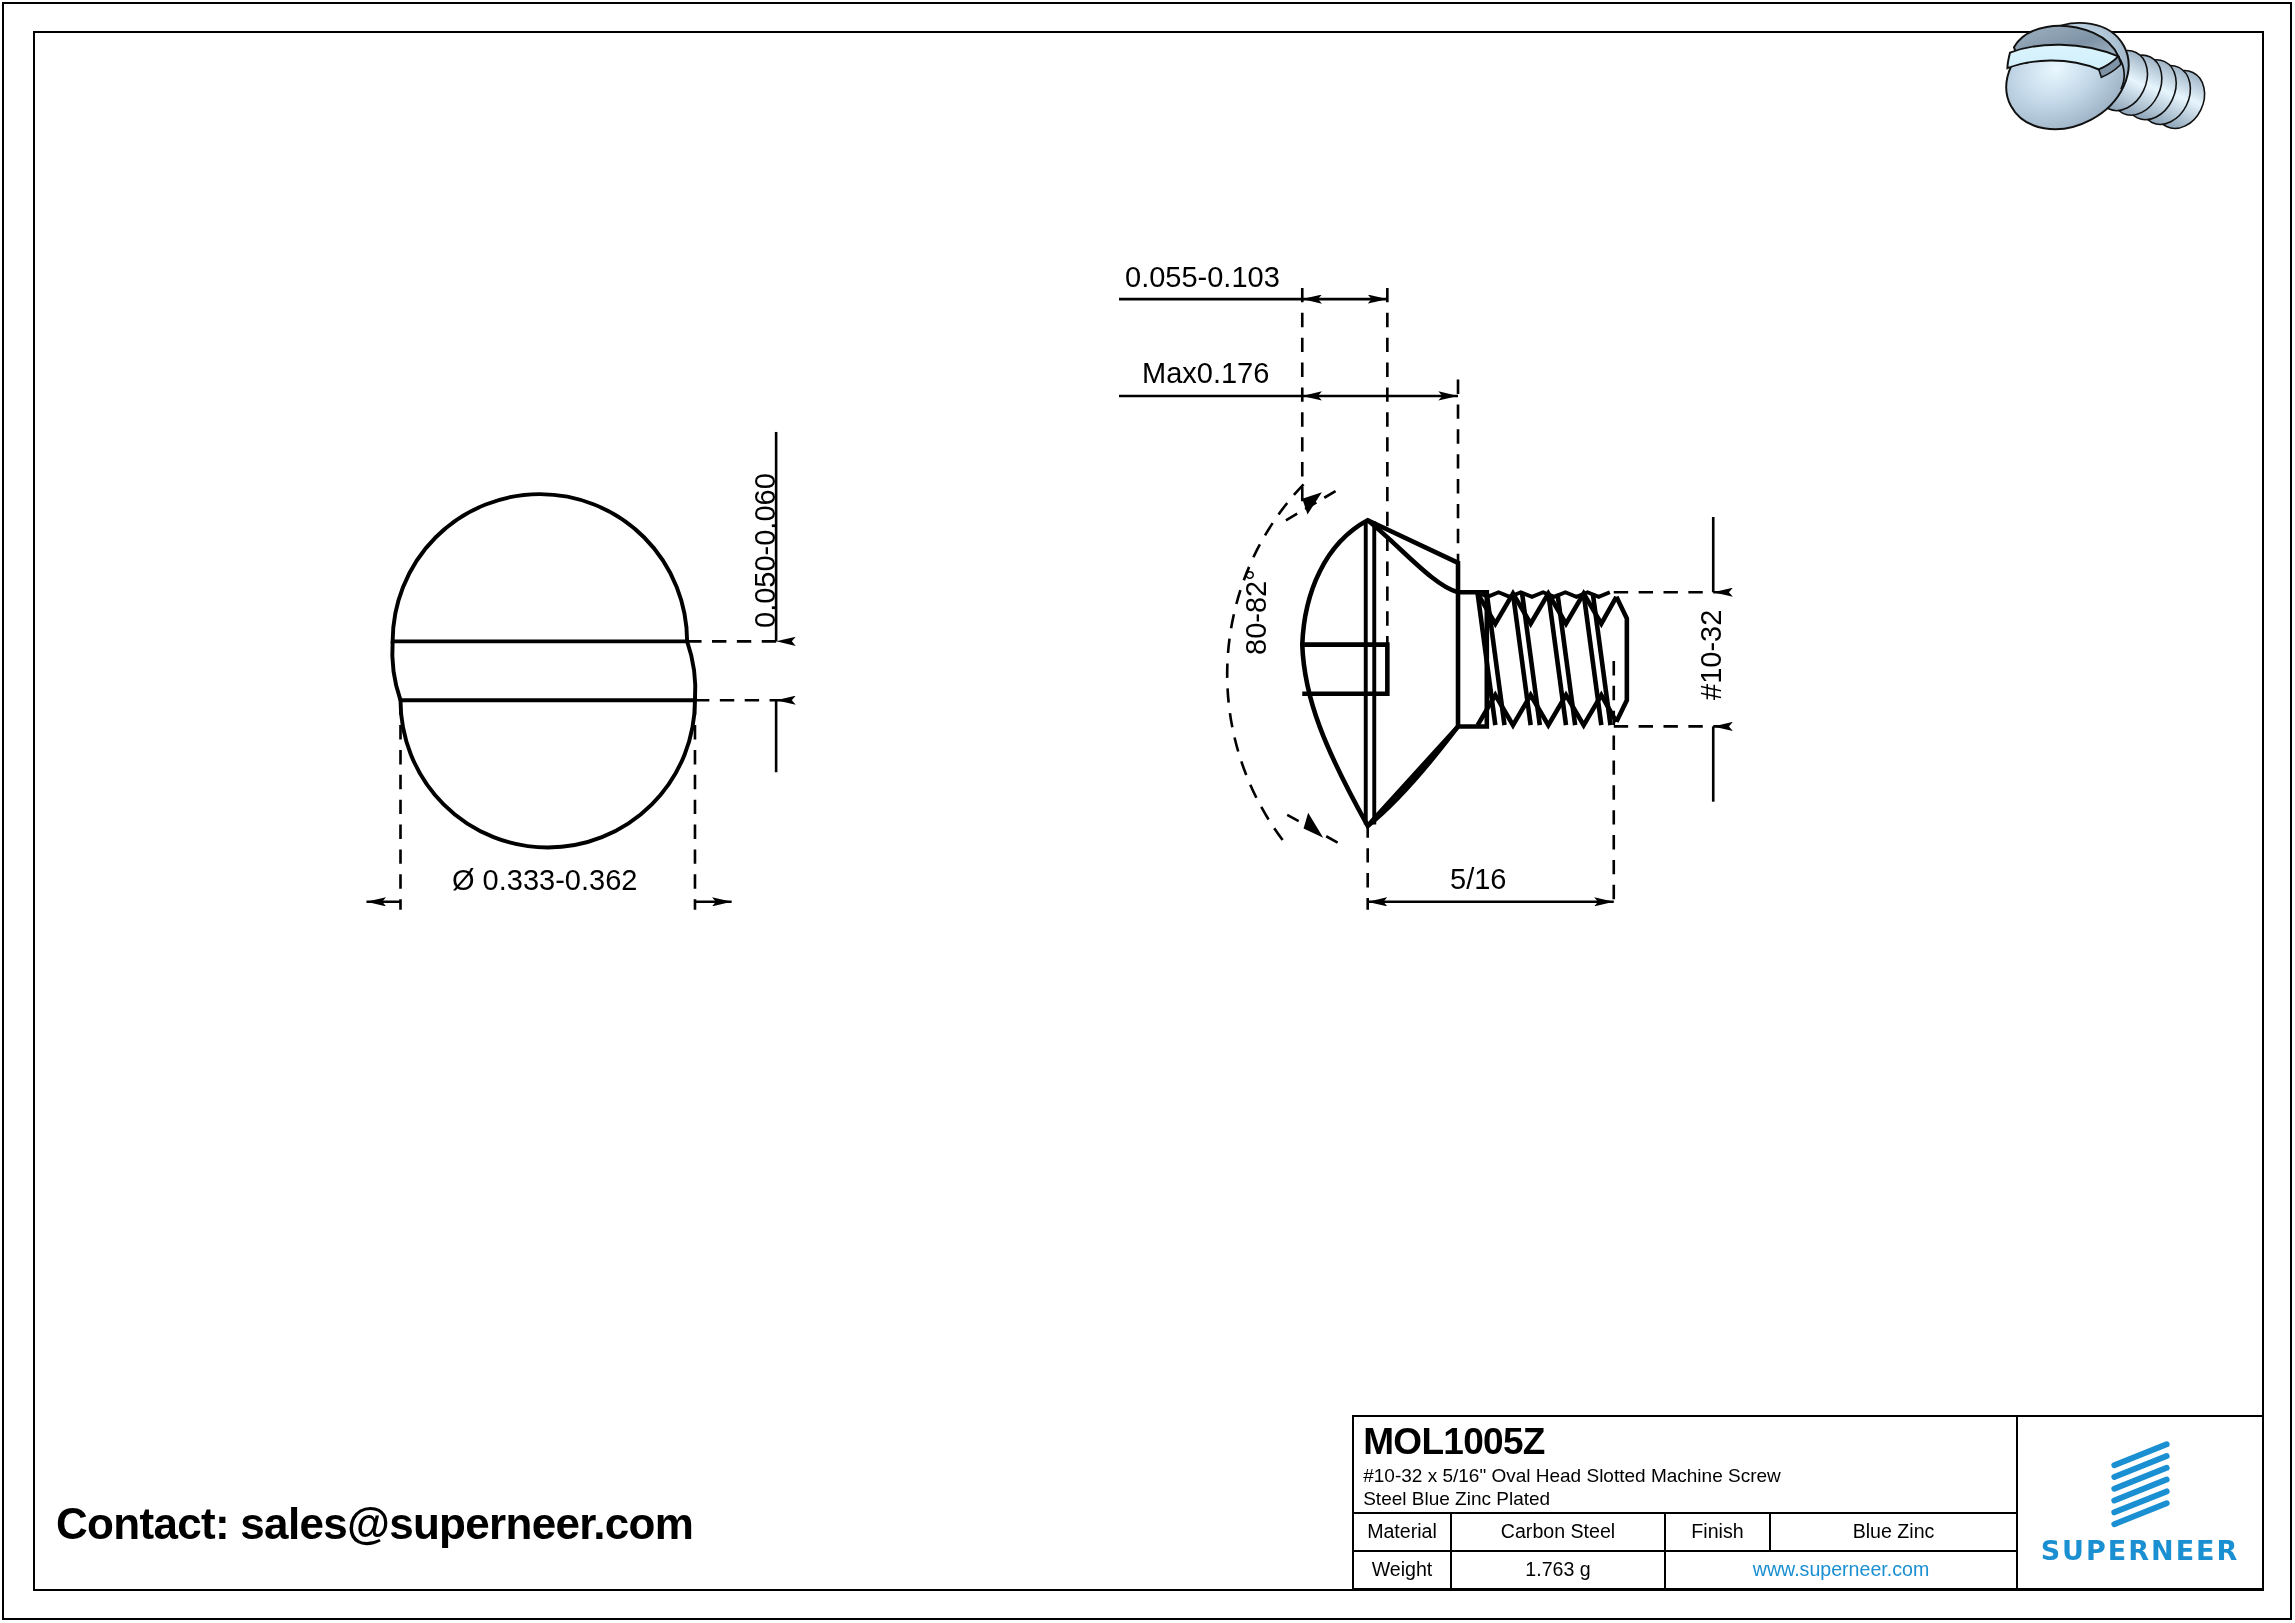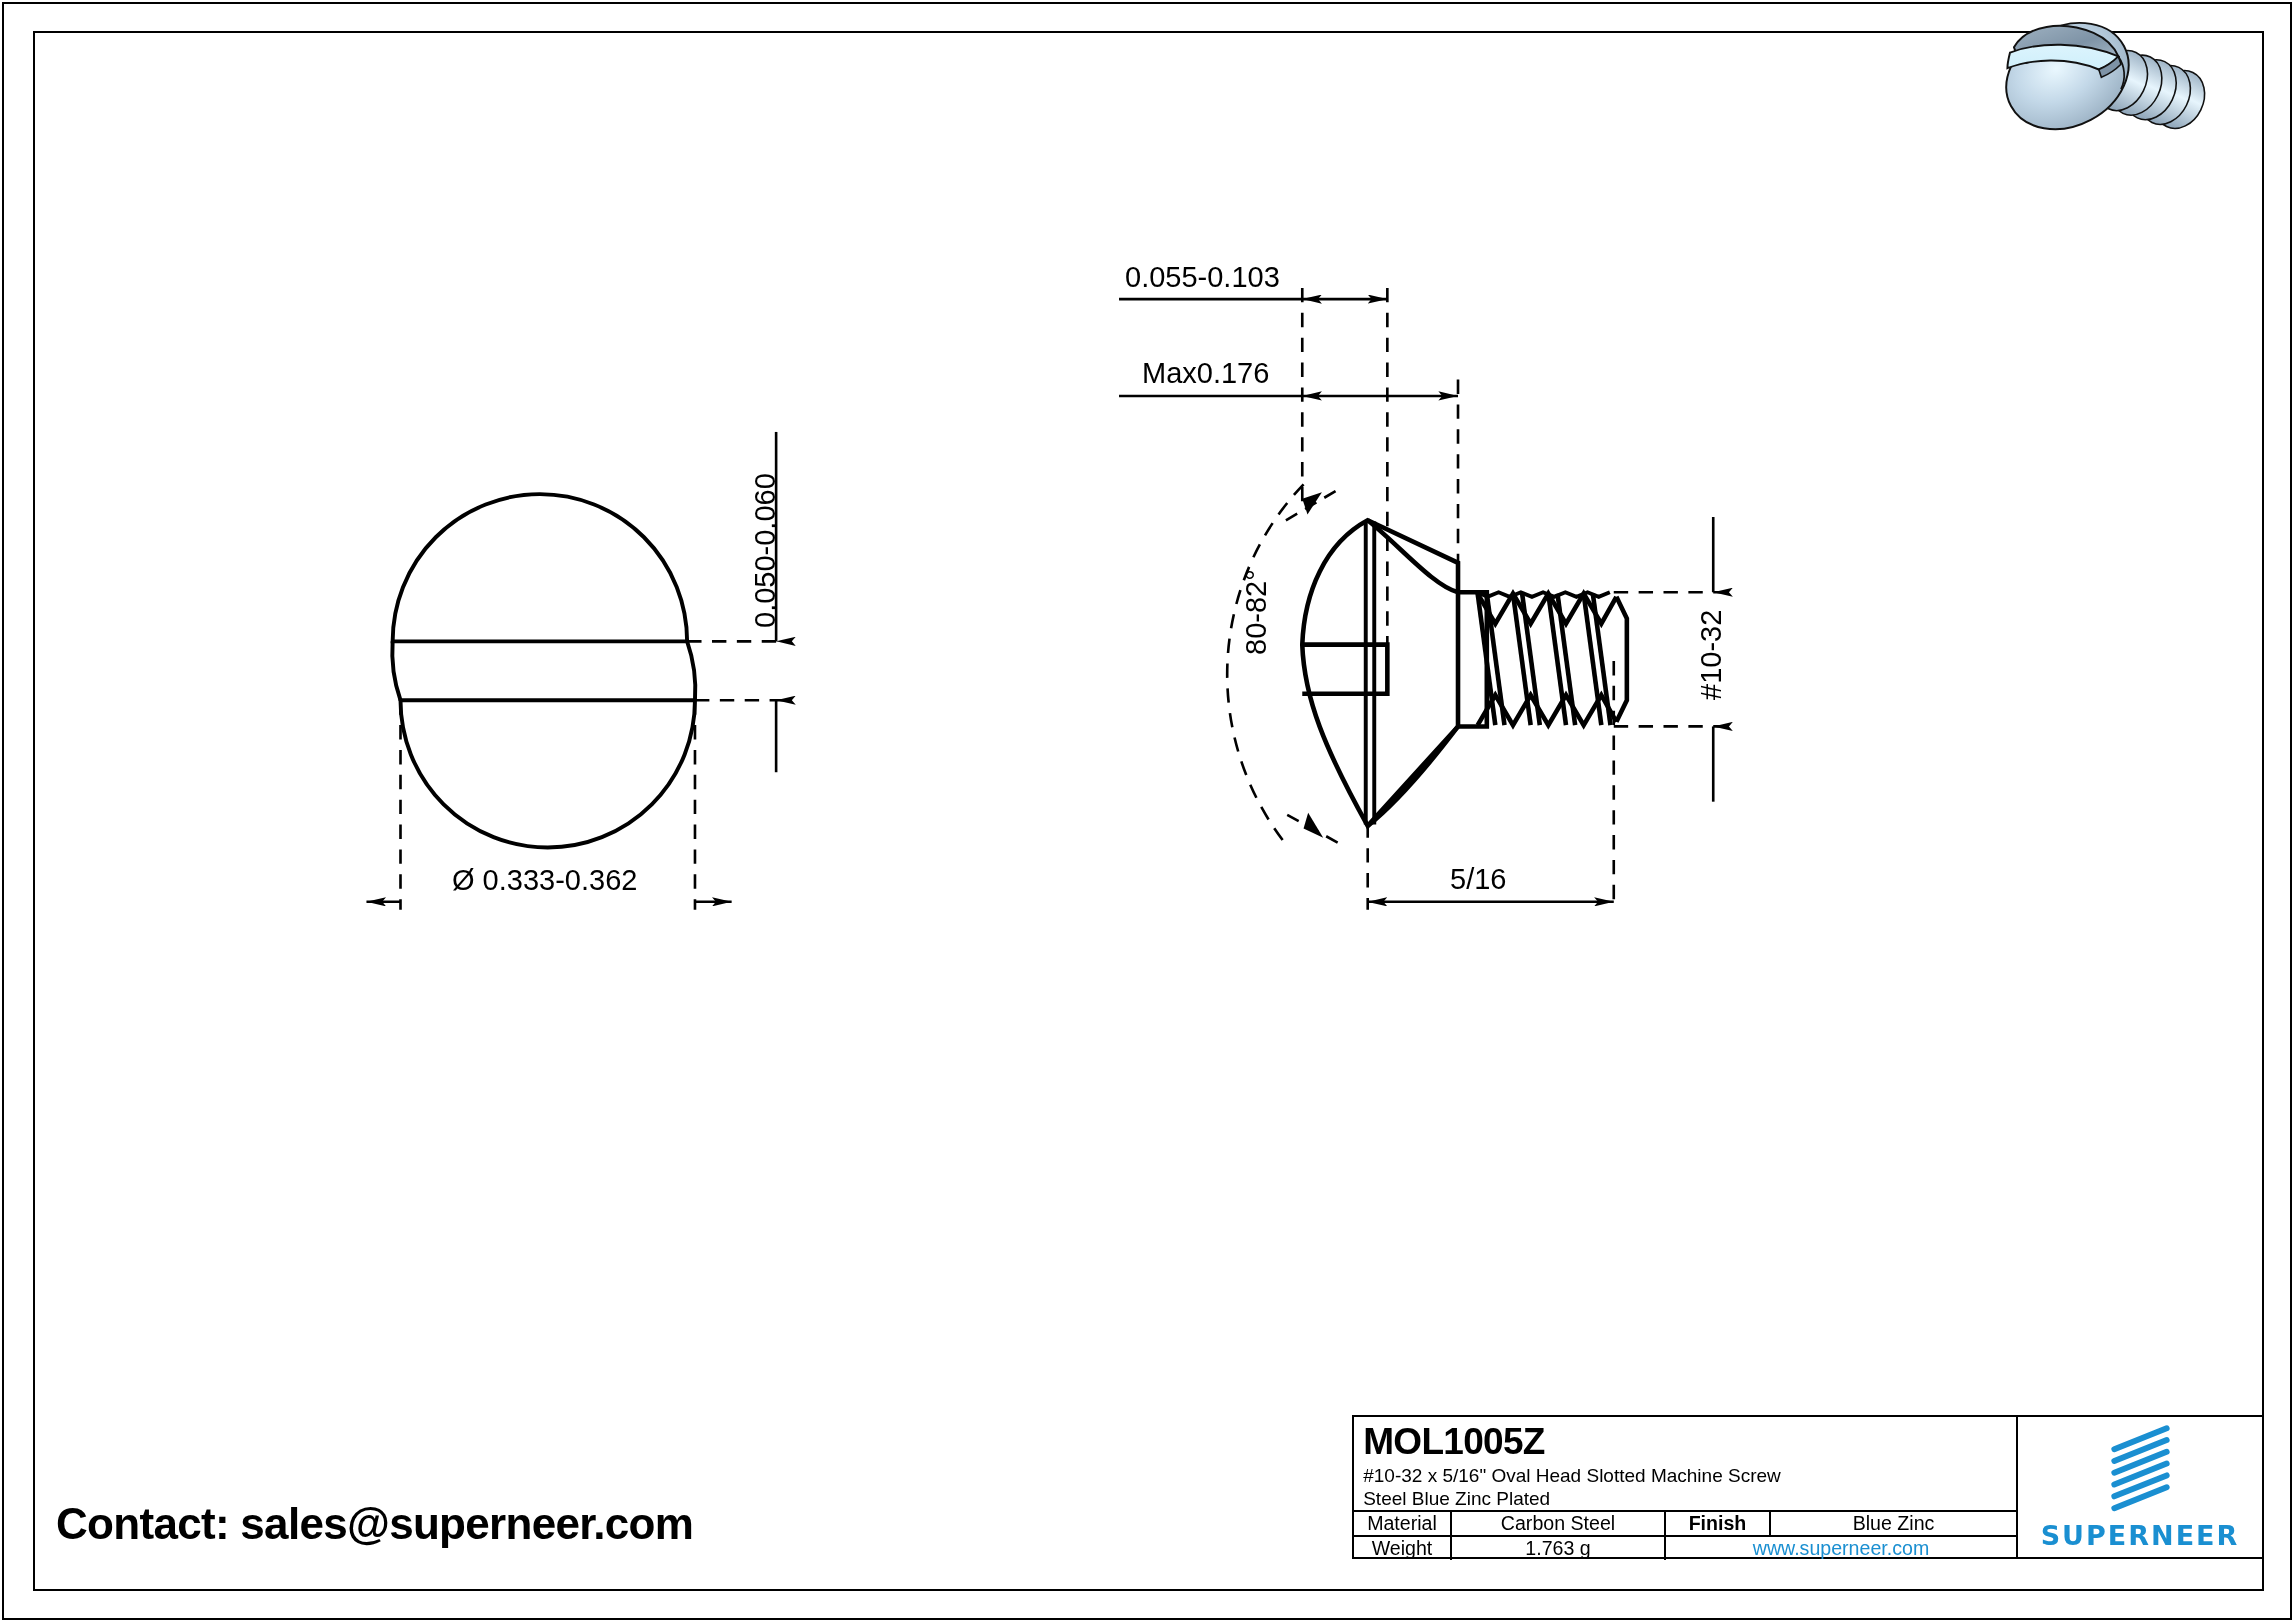--- a/index.html
+++ b/index.html
@@ -56,21 +56,21 @@
     font-family: "Liberation Sans", sans-serif;
     letter-spacing: -0.7px;
     white-space: nowrap;
     color: #000;
   }
 
   
   #title-block {
     position: absolute;
     left: 1352px; top: 1415px;
-    width: 912px; height: 144px;
+    width: 912px; height: 175px;
     border: 2px solid #000;
     box-sizing: border-box;
     display: flex;
     background: #fff;
   }
   #title-block-info {
     width: 664px;
     display: flex;
     flex-direction: column;
     border-right: 2px solid #000;
@@ -104,21 +104,21 @@
     align-items: center;
     justify-content: center;
     font-size: 19.6px;
     box-sizing: border-box;
     border-right: 2px solid #000;
     height: 100%;
   }
   .tb-cell.last { border-right: none; }
   .c-label   { width: 98px; }
   .c-value   { width: 214px; }
-  .c-label2  { width: 105px; font-weight: bold; }
+  .c-label2  { width: 105px; }
   .c-value2  { width: 245px; }
   .c-weightv { width: 214px; }
   .c-url     { width: 350px; color: #1a8fd1; }
 
   #title-block-logo {
     width: 245px;
     position: relative;
     display: flex;
     flex-direction: column;
     align-items: center;

